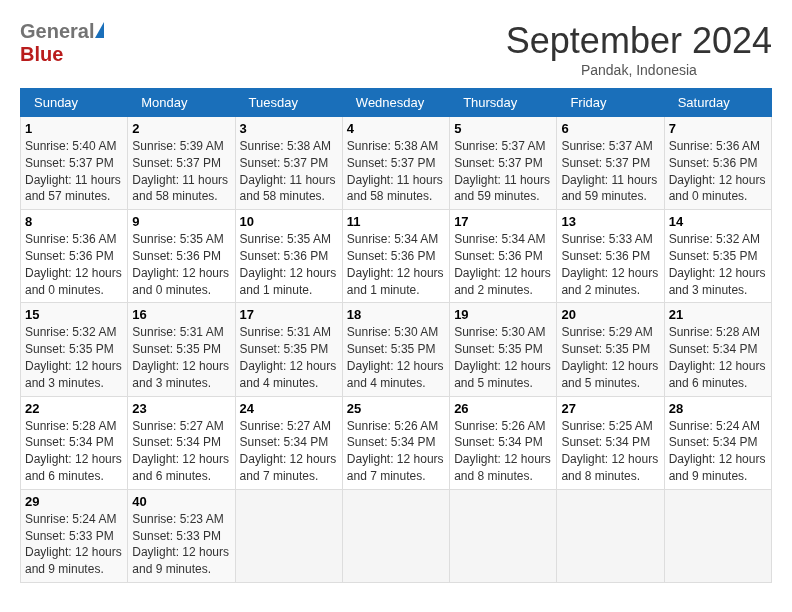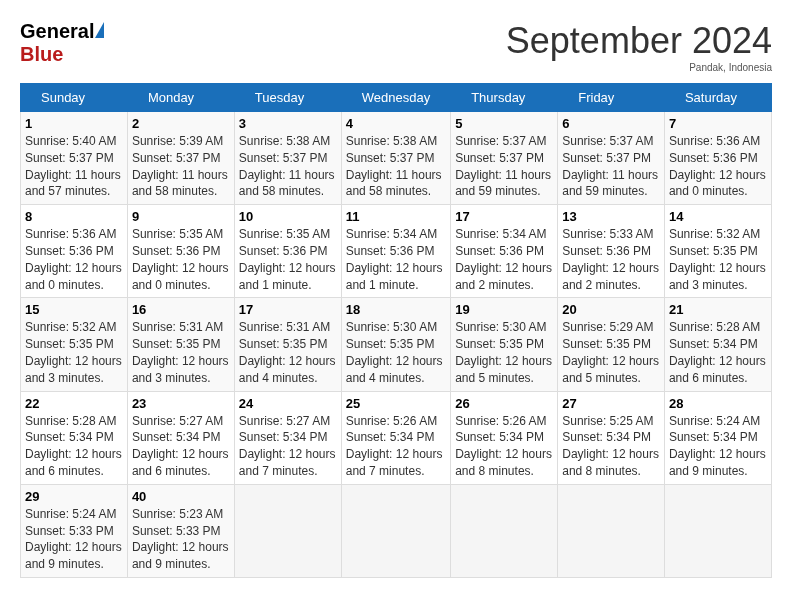--- a/index.html
+++ b/index.html
@@ -10,40 +10,40 @@
       min-height: 612px;
       padding: 20px;
     }
     .header {
       display: flex;
       justify-content: space-between;
       align-items: flex-start;
       margin-bottom: 10px;
     }
     .title-area {
-      text-align: right;
+      text-align: center;
     }
     .month-title {
       font-size: 36px;
       font-weight: normal;
       color: #333;
     }
     .subtitle {
-      font-size: 10px;
+      font-size: 14px;
       color: #555;
     }
     .calendar {
       width: 100%;
       border-collapse: collapse;
       font-size: 11px;
     }
     .calendar th {
       background-color: #1a6fba;
       color: #fff;
-      padding: 6px 20px;
+      padding: 6px 13px;
       text-align: left;
       font-size: 13px;
       font-weight: normal;
       border: 1px solid #1a6fba;
     }
     .calendar td {
       vertical-align: top;
       padding: 4px;
       border: 1px solid #ddd;
       width: calc(100% / 7);
@@ -71,21 +71,21 @@
       background: #f5f5f5 !important;
     }
     .logo-wrapper {
       display: flex;
       flex-direction: column;
     }
     .logo-row {
       display: flex;
       align-items: center;
     }
-    .logo-blue { color: #000000; font-weight: bold; font-size: 20px; }
+    .logo-blue { color: #737373; font-weight: bold; font-size: 20px; }
     .logo-dark { color: #b91c1c; font-weight: bold; font-size: 20px; }
     .logo-triangle {
       display: inline-block;
       width: 0;
       height: 0;
       border-left: 9px solid transparent;
       border-right: 0px solid transparent;
       border-bottom: 16px solid #1a6fba;
       margin-left: 1px;
       margin-top: -4px;

